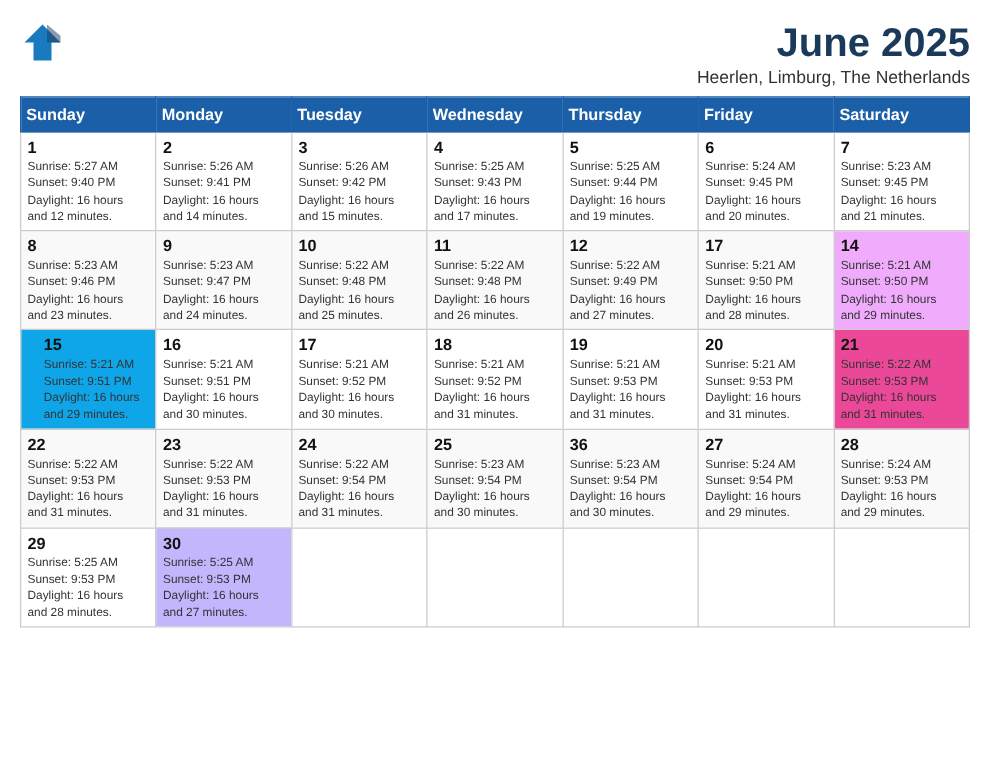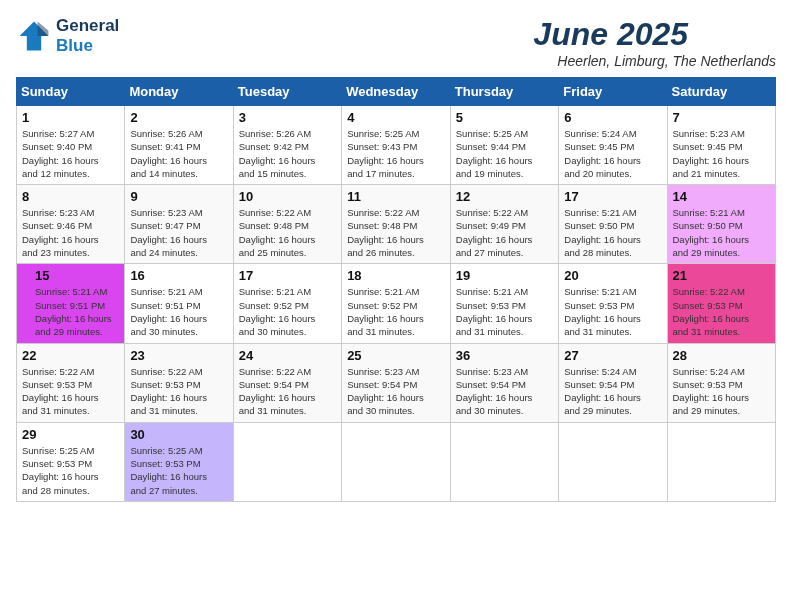--- a/index.html
+++ b/index.html
@@ -19,21 +19,21 @@
     .logo {
       display: flex;
       align-items: center;
       gap: 4px;
     }
     .logo-icon {
       width: 36px;
       height: 36px;
     }
     .title-block {
-      font-style: italic;
+      text-align: right;
     }
     .month-title {
       font-size: 32px;
       font-weight: bold;
       color: #1a3a5c;
     }
     .location {
       font-size: 14px;
       color: #333;
       padding-left: 24px;
@@ -77,24 +77,20 @@
   </style>
 </head>
 <body>
 
 <div class="header">
   <div class="logo">
     <svg class="logo-icon" viewBox="0 0 40 40">
       <polygon points="20,4 36,20 28,20 28,36 12,36 12,20 4,20" fill="#1a7abf"></polygon>
       <polygon points="24,4 36,14 36,20 24,20" fill="#1a3a5c" opacity="0.5"></polygon>
     </svg>
-    <div>
-      <div style="font-size:17px;font-weight:bold;color:#1a3a5c;">General</div>
-      <div style="font-size:17px;font-weight:bold;color:#1a7abf;">Blue</div>
-    </div>
   </div>
   <div class="title-block">
     <div class="month-title">June 2025</div>
     <div class="location">Heerlen, Limburg, The Netherlands</div>
   </div>
 </div>
 
 <table class="calendar">
   <thead>
     <tr>
@@ -162,21 +158,21 @@
         <td style="background: rgb(249, 249, 249);">
           <span class="day-num">17</span>
           <div class="day-info">Sunrise: 5:21 AM<br>Sunset: 9:50 PM<br>Daylight: 16 hours<br>and 28 minutes.</div>
         </td>
         <td style="background: #f0abfc;">
           <span class="day-num">14</span>
           <div class="day-info">Sunrise: 5:21 AM<br>Sunset: 9:50 PM<br>Daylight: 16 hours<br>and 29 minutes.</div>
         </td>
       </tr>
       <tr>
-        <td style="background: #d946ef; padding-left: 18px;">
+        <td style="background: #0ea5e9; padding-left: 18px;">
           <span class="day-num">15</span>
           <div class="day-info">Sunrise: 5:21 AM<br>Sunset: 9:51 PM<br>Daylight: 16 hours<br>and 29 minutes.</div>
         </td>
         <td style="background: rgb(255, 255, 255);">
           <span class="day-num">16</span>
           <div class="day-info">Sunrise: 5:21 AM<br>Sunset: 9:51 PM<br>Daylight: 16 hours<br>and 30 minutes.</div>
         </td>
         <td style="background: rgb(255, 255, 255);">
           <span class="day-num">17</span>
           <div class="day-info">Sunrise: 5:21 AM<br>Sunset: 9:52 PM<br>Daylight: 16 hours<br>and 30 minutes.</div>

